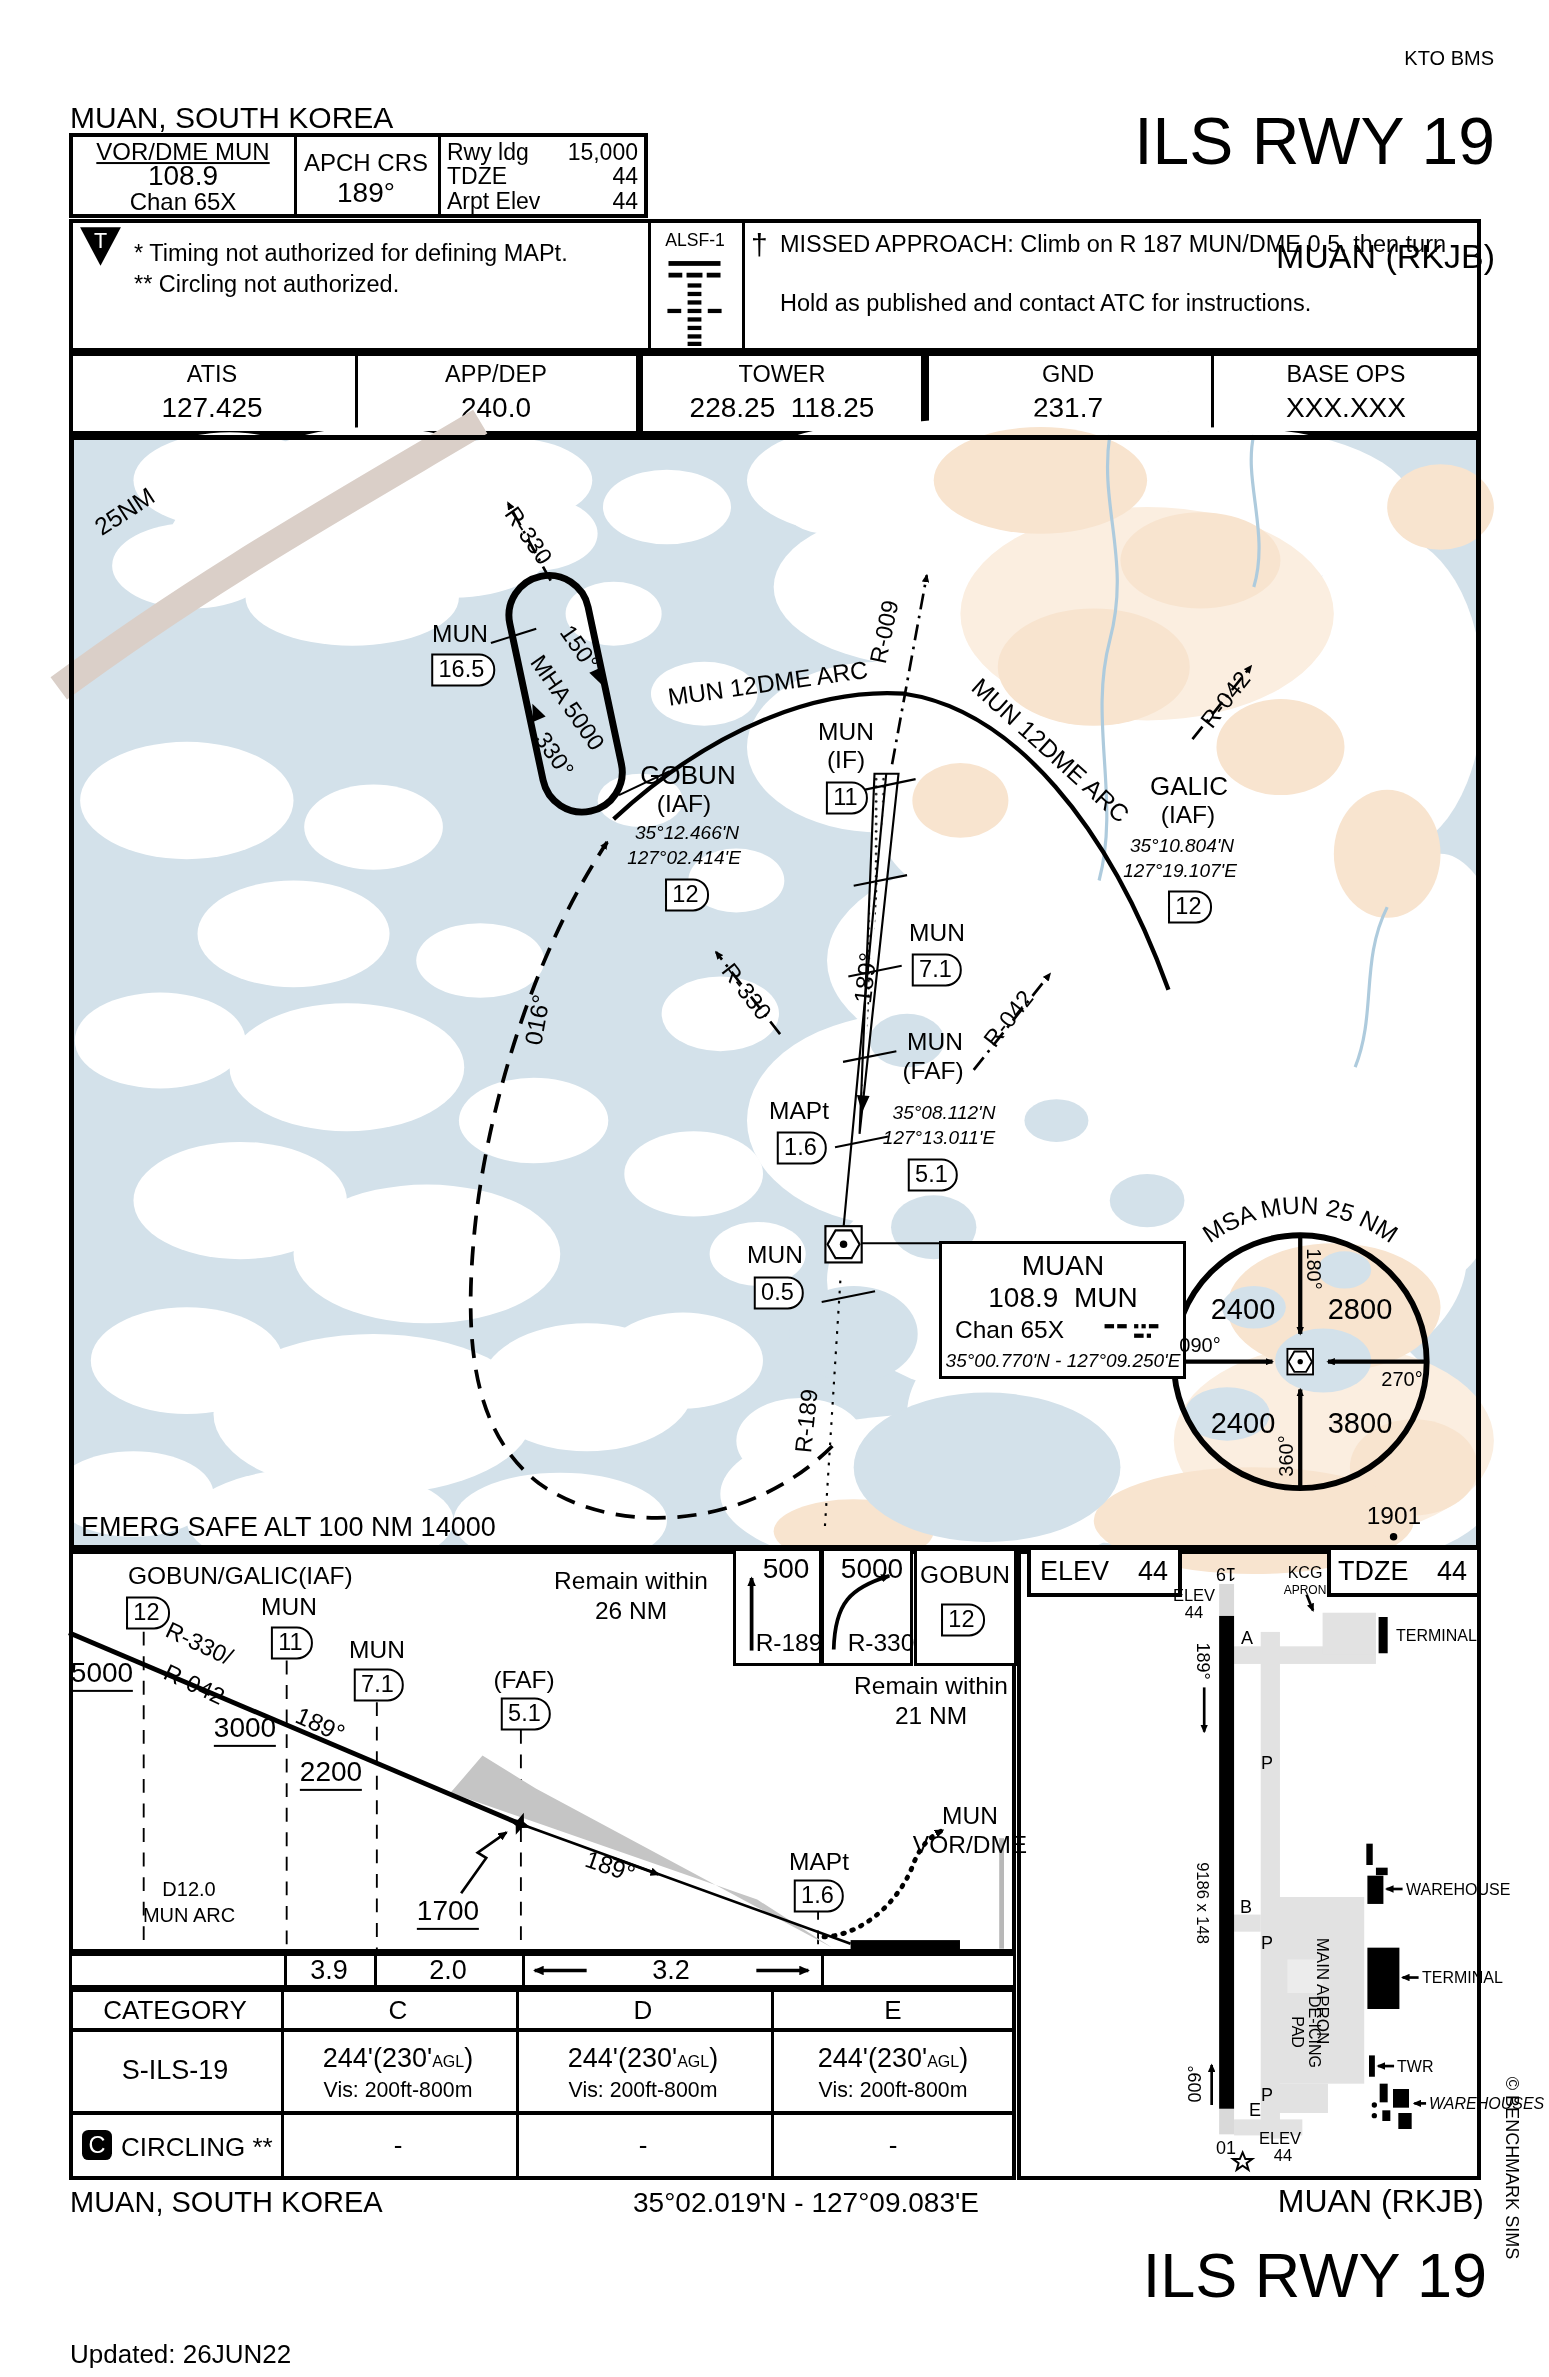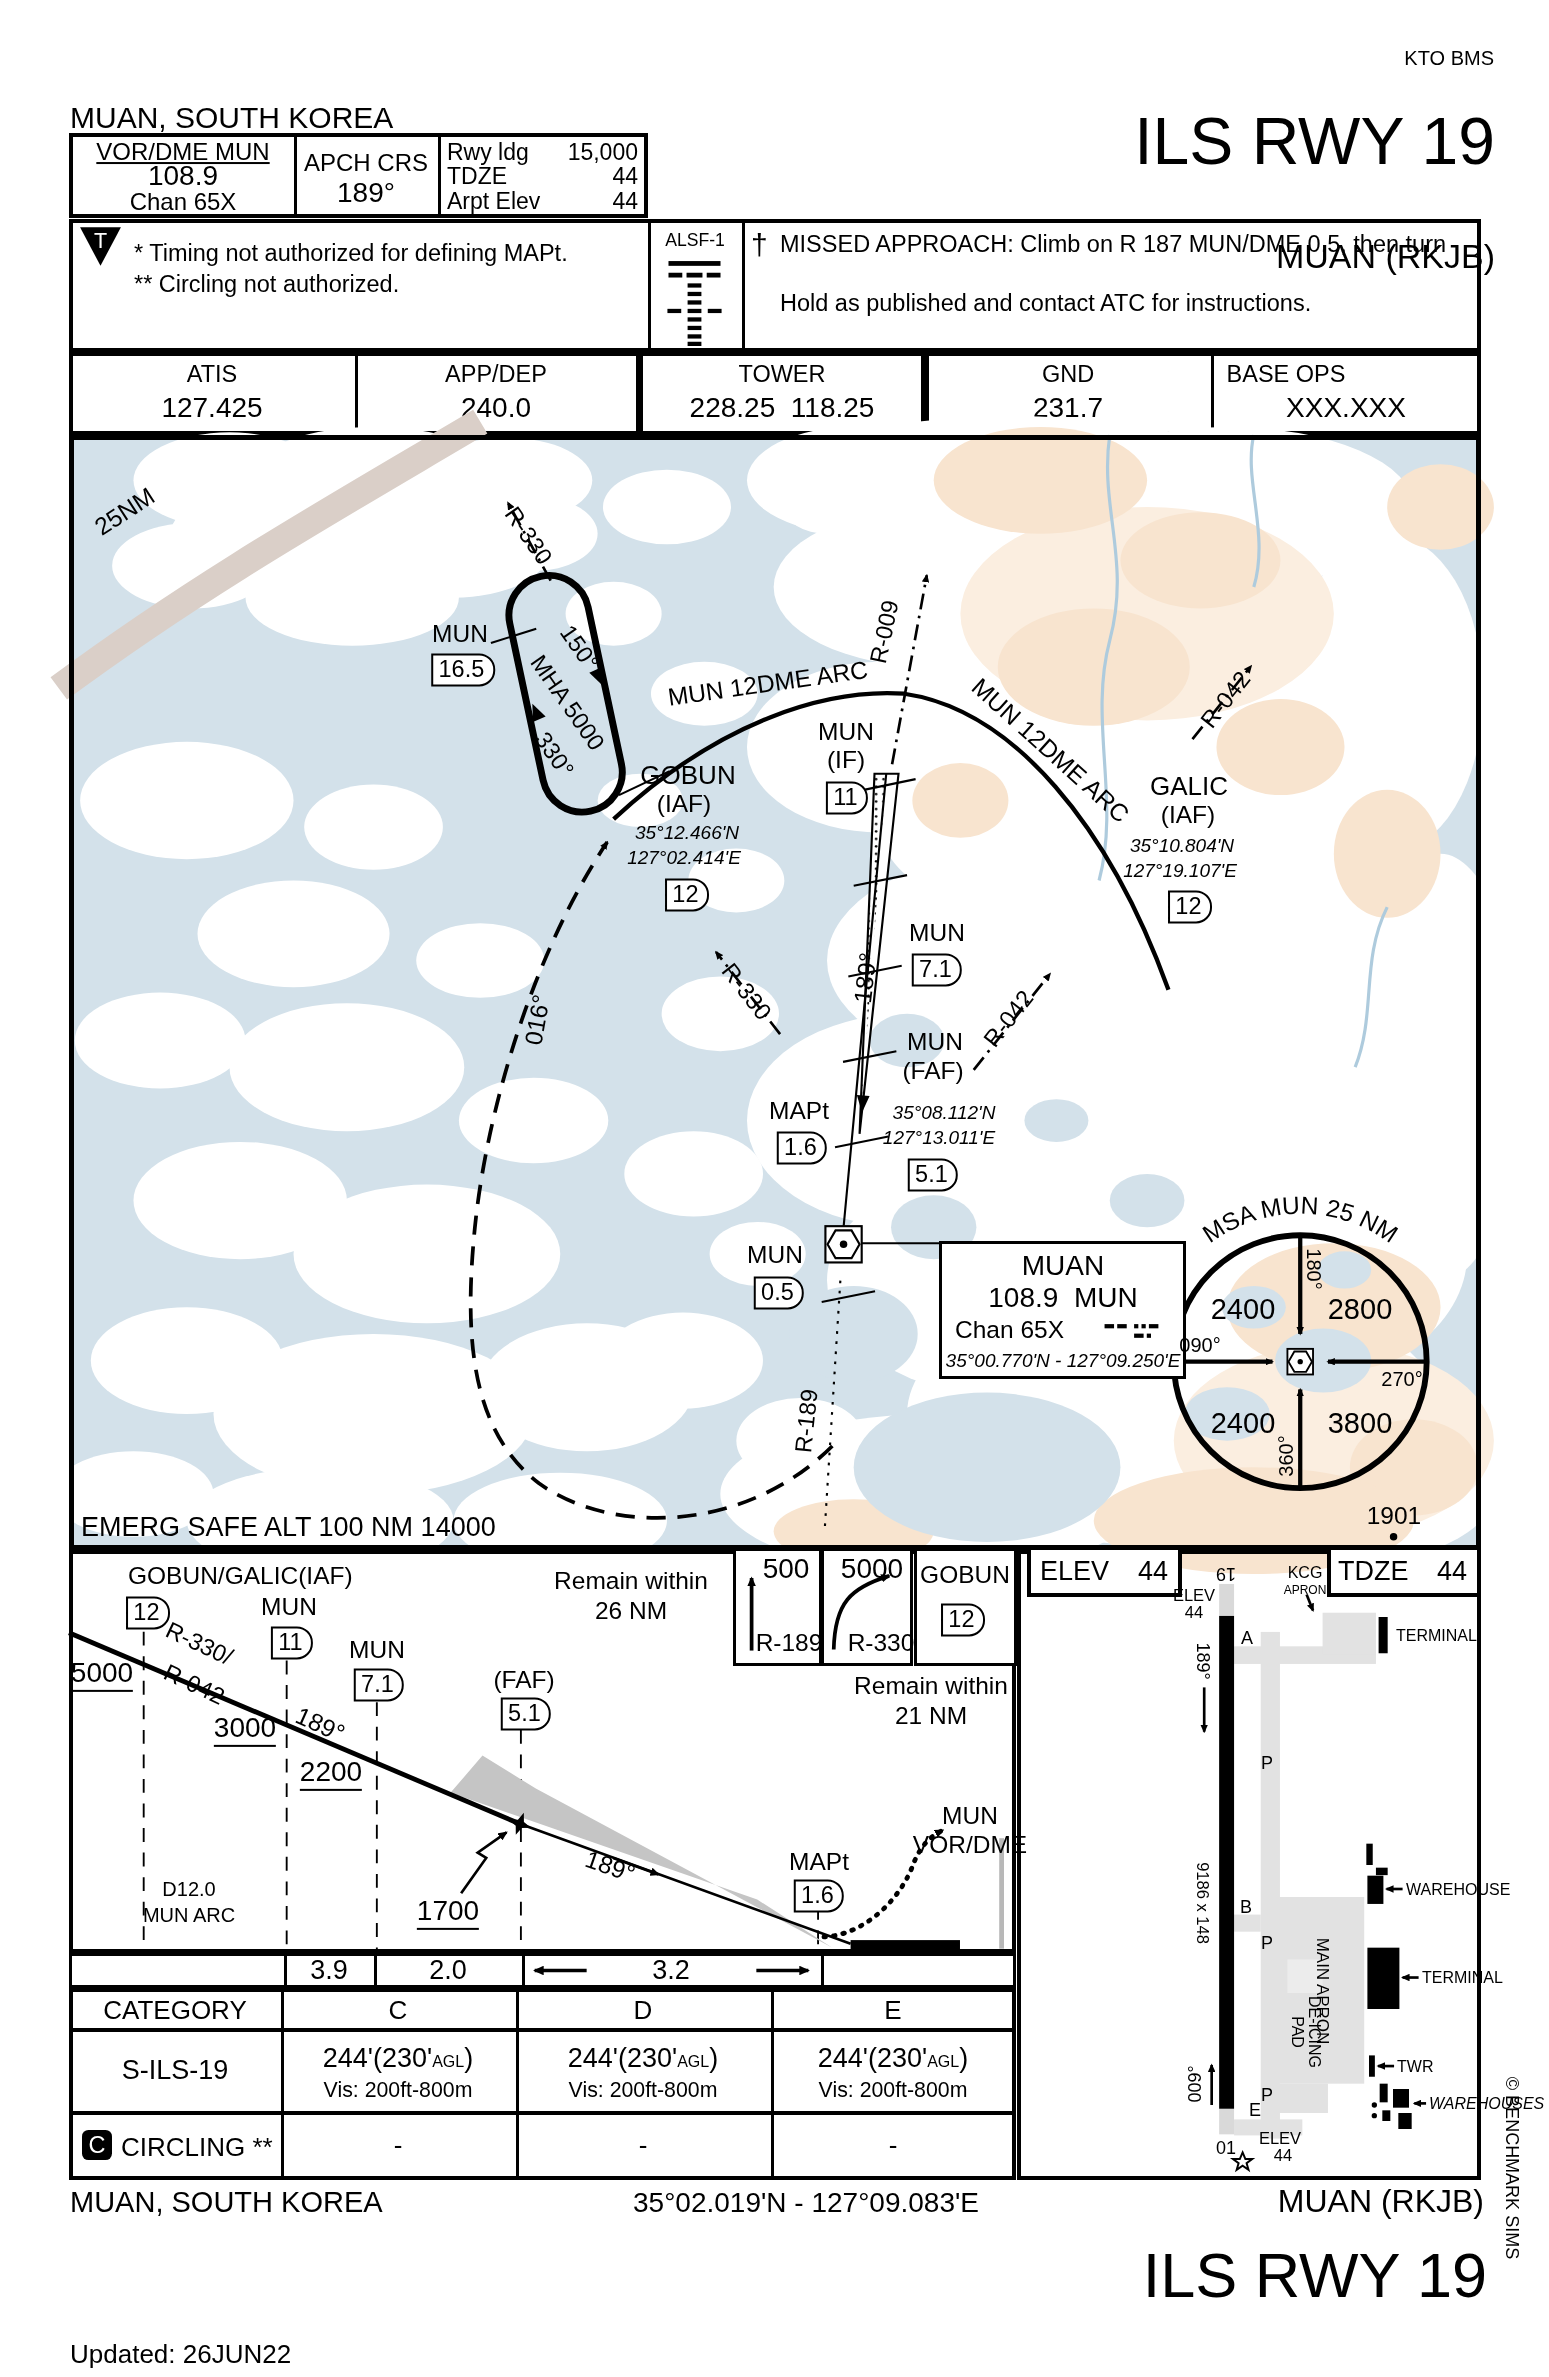--- a/index.html
+++ b/index.html
@@ -83,21 +83,21 @@
   <div class="vline" style="left:1211px;top:352px;height:83px;"></div>
   <div class="c cell-label" style="left:212px;top:375px;">ATIS</div>
   <div class="c cell-value" style="left:212px;top:408px;">127.425</div>
   <div class="c cell-label" style="left:496px;top:375px;">APP/DEP</div>
   <div class="c cell-value" style="left:496px;top:408px;">240.0</div>
   <div class="frame" style="left:636px;top:348px;width:292px;height:91px;border-width:7.5px;"></div>
   <div class="c cell-label" style="left:782px;top:375px;">TOWER</div>
   <div class="c cell-value" style="left:782px;top:408px;">228.25  118.25</div>
   <div class="c cell-label" style="left:1068px;top:375px;">GND</div>
   <div class="c cell-value" style="left:1068px;top:408px;">231.7</div>
-  <div class="c cell-label" style="left:1286px;top:375px;">BASE OPS</div>
+  <div class="c cell-label" style="left:1346px;top:375px;">BASE OPS</div>
   <div class="c cell-value" style="left:1346px;top:408px;">XXX.XXX</div>
 
   <svg style="left:69px;top:435px;" width="1412" height="1115" viewBox="130 815 2645 2090">
     <defs>
       <marker id="ah" markerWidth="16" markerHeight="14" refX="13" refY="7" orient="auto" markerUnits="userSpaceOnUse">
         <polygon points="0,0 16,7 0,14" fill="#000"></polygon>
       </marker>
       <pattern id="dots" width="14" height="14" patternUnits="userSpaceOnUse">
         <circle cx="4" cy="4" r="2.4" fill="#000"></circle>
       </pattern>

